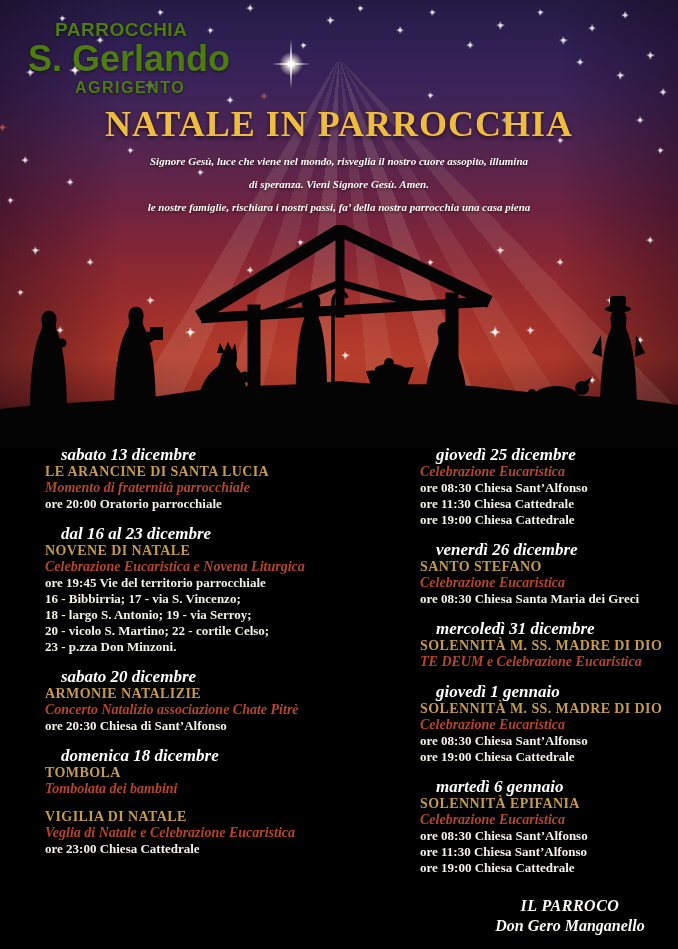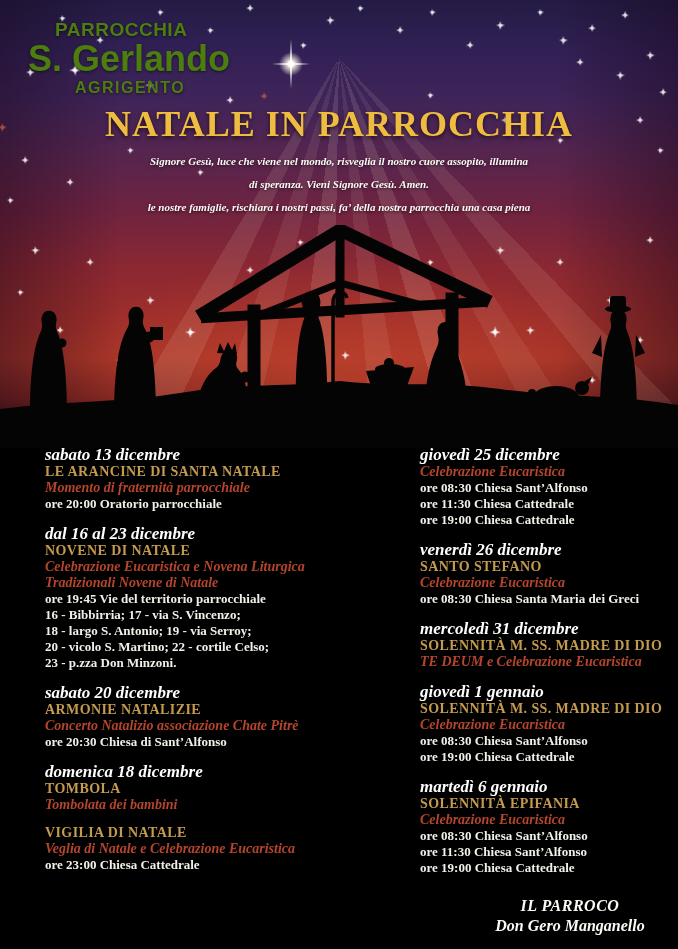--- a/index.html
+++ b/index.html
@@ -51,21 +51,21 @@
          text-shadow:0 2px 4px rgba(0,0,0,.6);}
   .prayer{position:absolute;left:0;top:150px;width:100%;text-align:center;
           font-style:italic;font-weight:600;font-size:11px;line-height:23px;color:#fdfbf6;
           text-shadow:0 1px 3px rgba(0,0,0,.65);}
   
   .col{position:absolute;top:445px;}
   .col-left{left:45px;width:335px;}
   .col-right{left:420px;width:270px;}
   .event{margin-bottom:12px;}
   .edate{font-size:17px;line-height:19px;font-style:italic;font-weight:bold;color:#ffffff;
-         text-shadow:0 1px 2px rgba(0,0,0,.5);}
+         text-shadow:0 1px 2px rgba(0,0,0,.5);margin-left:16px;}
   .etitle{font-size:14px;line-height:16px;font-weight:bold;letter-spacing:.4px;
           color:var(--event-title,#c49a4e);}
   .esub{font-size:14px;line-height:16px;font-weight:bold;font-style:italic;
         color:var(--event-sub,#b5452c);}
   .edetail{font-size:13px;line-height:16px;font-weight:bold;color:var(--detail,#f2efe9);}
   .signature{position:absolute;left:430px;top:896px;width:280px;text-align:center;
              color:#fbf9f4;font-style:italic;line-height:20px;}
   .sig-role{font-size:16px;font-weight:bold;letter-spacing:.5px;}
   .sig-name{font-size:16px;font-weight:600;}
 </style>
@@ -211,29 +211,28 @@
 
   <div class="prayer">
     <div>Signore Gesù, luce che viene nel mondo, risveglia il nostro cuore assopito, illumina</div>
     <div>di speranza. Vieni Signore Gesù. Amen.</div>
     <div>le nostre famiglie, rischiara i nostri passi, fa’ della nostra parrocchia una casa piena</div>
   </div>
 
   <section class="col col-left" id="col-left">
       <div class="event">
         <div class="edate">sabato 13 dicembre</div>
-        <div class="etitle">LE ARANCINE DI SANTA NATALE</div>
+        <div class="etitle">LE ARANCINE DI SANTA LUCIA</div>
         <div class="esub">Momento di fraternità parrocchiale</div>
         <div class="edetail">ore 20:00 Oratorio parrocchiale</div>
       </div>
       <div class="event">
         <div class="edate">dal 16 al 23 dicembre</div>
         <div class="etitle">NOVENE DI NATALE</div>
         <div class="esub">Celebrazione Eucaristica e Novena Liturgica</div>
-        <div class="esub">Tradizionali Novene di Natale</div>
         <div class="edetail">ore 19:45 Vie del territorio parrocchiale</div>
         <div class="edetail">16 - Bibbirria; 17 - via S. Vincenzo;</div>
         <div class="edetail">18 - largo S. Antonio; 19 - via Serroy;</div>
         <div class="edetail">20 - vicolo S. Martino; 22 - cortile Celso;</div>
         <div class="edetail">23 - p.zza Don Minzoni.</div>
       </div>
       <div class="event">
         <div class="edate">sabato 20 dicembre</div>
         <div class="etitle">ARMONIE NATALIZIE</div>
         <div class="esub">Concerto Natalizio associazione Chate Pitrè</div>

